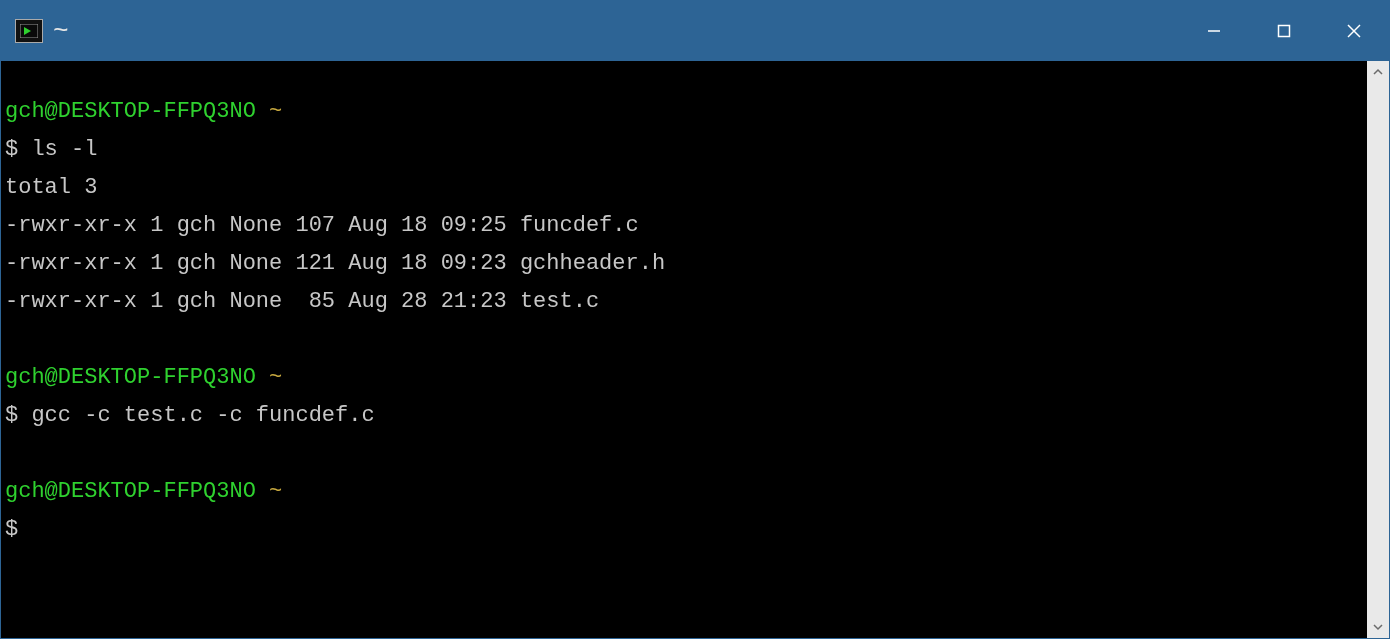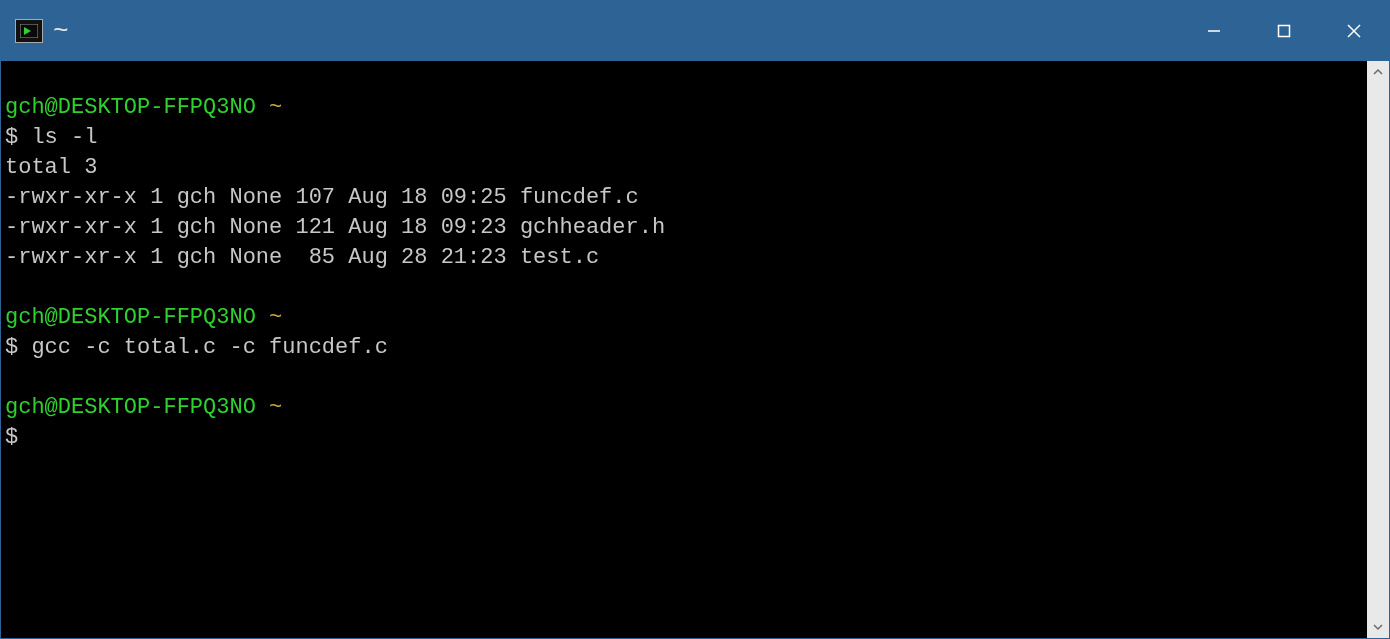--- a/index.html
+++ b/index.html
@@ -58,21 +58,21 @@
     flex: 1;
     display: flex;
     background: #000000;
     min-height: 0;
   }
   .terminal {
     flex: 1;
     background: #000000;
     color: #c7c7c7;
     font-size: 22px;
-    line-height: 30px;
+    line-height: 38px;
     padding: 6px 2px 2px 4px;
     white-space: pre;
     font-family: "Consolas","Lucida Console","Courier New",monospace;
     overflow: hidden;
   }
   .prompt-host { color: #2fd12f; }
   .prompt-tilde { color: #c7a83f; }
   .prompt-dollar { color: #c7c7c7; }
   .cmd-text { color: #c7c7c7; }
   .out-text { color: #c7c7c7; }
@@ -134,21 +134,21 @@
   <div class="client-area">
 
     <div class="terminal"><div class="blank-line"></div><span class="prompt-host">gch@DESKTOP-FFPQ3NO</span> <span class="prompt-tilde">~</span>
 <span class="prompt-dollar">$</span> <span class="cmd-text">ls -l</span>
 <span class="out-text">total 3
 -rwxr-xr-x 1 gch None 107 Aug 18 09:25 funcdef.c
 -rwxr-xr-x 1 gch None 121 Aug 18 09:23 gchheader.h
 -rwxr-xr-x 1 gch None  85 Aug 28 21:23 test.c</span>
 
 <span class="prompt-host">gch@DESKTOP-FFPQ3NO</span> <span class="prompt-tilde">~</span>
-<span class="prompt-dollar">$</span> <span class="cmd-text">gcc -c total.c -c funcdef.c</span>
+<span class="prompt-dollar">$</span> <span class="cmd-text">gcc -c test.c -c funcdef.c</span>
 
 <span class="prompt-host">gch@DESKTOP-FFPQ3NO</span> <span class="prompt-tilde">~</span>
 <span class="prompt-dollar">$</span> <span class="cmd-text"></span></div>
 
     <div class="scrollbar">
       <div class="scroll-arrow">
         <svg width="10" height="10" viewBox="0 0 10 10">
             <polyline points="1,7 5,3 9,7" fill="none" stroke="#6b6b6b" stroke-width="1.5"></polyline>
           </svg>
       </div>

